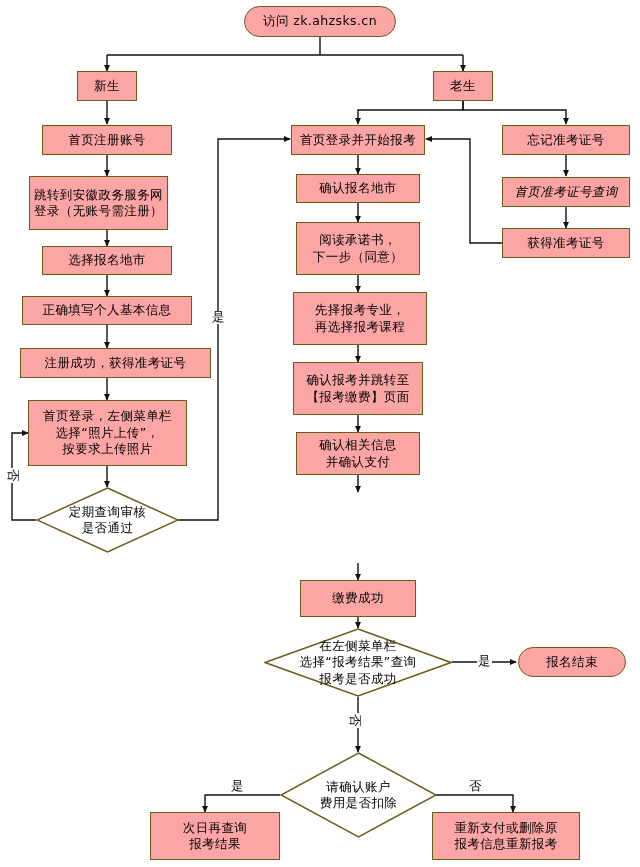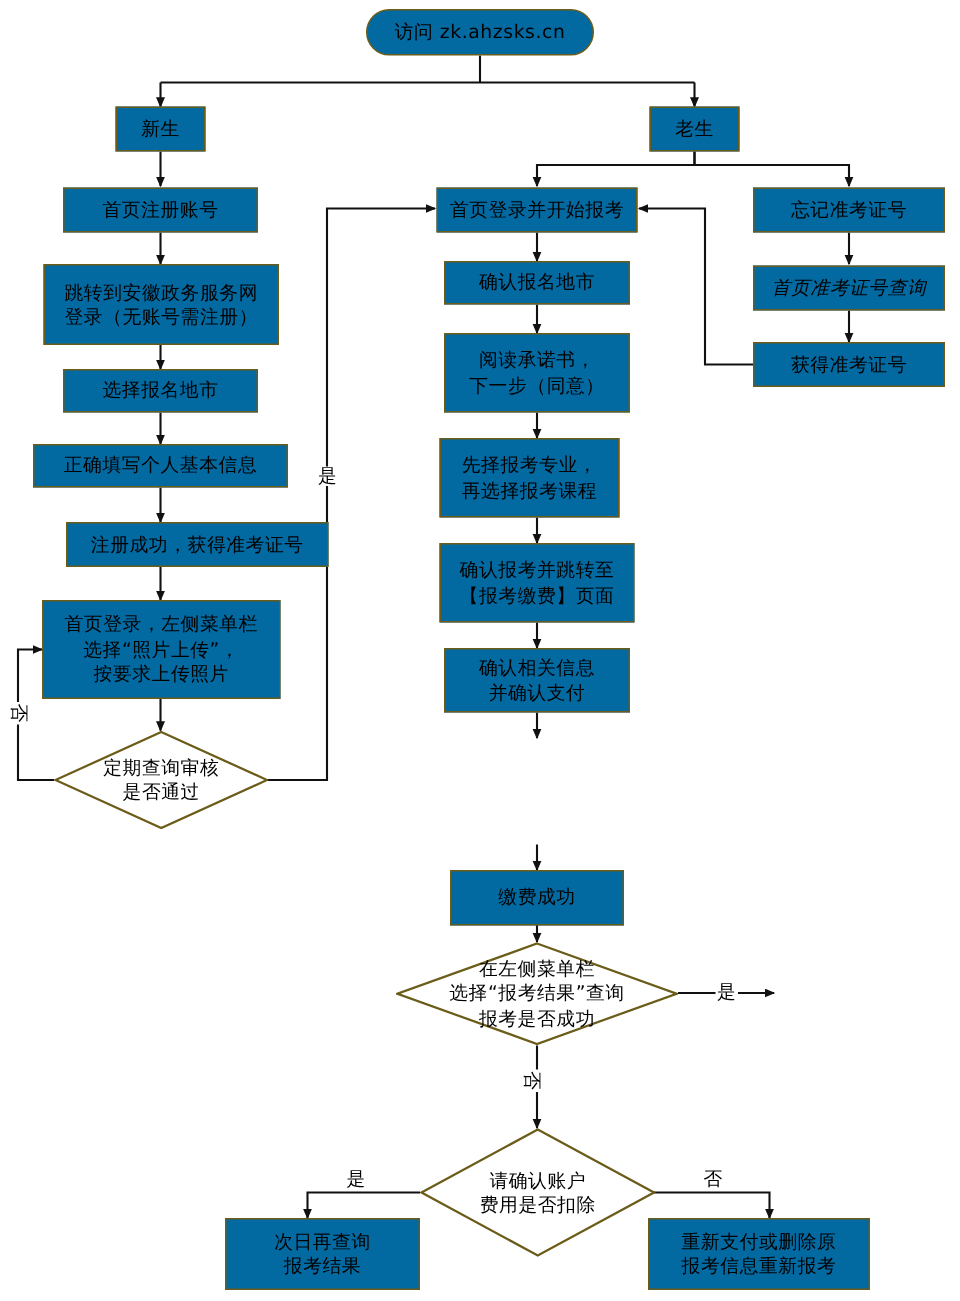--- a/index.html
+++ b/index.html
@@ -1,21 +1,21 @@
 <!DOCTYPE html>
 <html><head>
 <meta charset="utf-8">
 <style>
   html,body{margin:0;padding:0;background:#ffffff;}
   body{font-family:"DejaVu Sans","Liberation Sans",sans-serif;}
   #canvas{position:relative;width:640px;height:867px;background:#ffffff;overflow:hidden;}
   svg.edges{position:absolute;left:0;top:0;width:640px;height:867px;}
 
   .node{position:absolute;box-sizing:border-box;display:flex;align-items:center;
-        justify-content:center;text-align:center;background:#0369a1;
+        justify-content:center;text-align:center;background:#fca5a5;
         border:1.5px solid #6b5d19;color:#000;font-size:12.5px;line-height:1.32;
         letter-spacing:.4px;}
   .node.term{border-radius:999px;}
   .node .t{display:block;white-space:pre-line;padding:0 4px;}
 
   .diamond{position:absolute;}
   .diamond svg{position:absolute;left:0;top:0;}
   .diamond .dlabel{position:absolute;left:0;top:0;width:100%;height:100%;
         display:flex;align-items:center;justify-content:center;text-align:center;
         font-size:12.5px;line-height:1.32;color:#000;letter-spacing:.4px;
@@ -91,34 +91,34 @@
   </div>
 
   <div class="node" style="left:433px;top:71px;width:60px;height:30px;">
     <span class="t">老生</span>
   </div>
 
   <div class="node" style="left:42px;top:125px;width:130px;height:30px;">
     <span class="t">首页注册账号</span>
   </div>
 
-  <div class="node" style="left:29px;top:176px;width:157px;height:54px;">
+  <div class="node" style="left:29px;top:176px;width:139px;height:54px;">
     <span class="t">跳转到安徽政务服务网
 登录（无账号需注册）</span>
   </div>
 
   <div class="node" style="left:42px;top:246px;width:130px;height:29px;">
     <span class="t">选择报名地市</span>
   </div>
 
   <div class="node" style="left:22px;top:296px;width:170px;height:29px;">
     <span class="t">正确填写个人基本信息</span>
   </div>
 
-  <div class="node" style="left:20px;top:348px;width:175px;height:30px;margin-left:24px;">
+  <div class="node" style="left:20px;top:348px;width:191px;height:30px;">
     <span class="t">注册成功，获得准考证号</span>
   </div>
 
   <div class="node" style="left:28px;top:400px;width:159px;height:66px;">
     <span class="t">首页登录，左侧菜单栏
 选择“照片上传”，
 按要求上传照片</span>
   </div>
 
   <div class="diamond" style="left:36px;top:487px;width:143px;height:66px;">
@@ -135,21 +135,21 @@
 
   <div class="node" style="left:296px;top:174px;width:124px;height:29px;">
     <span class="t">确认报名地市</span>
   </div>
 
   <div class="node" style="left:296px;top:222px;width:124px;height:53px;">
     <span class="t">阅读承诺书，
 下一步（同意）</span>
   </div>
 
-  <div class="node" style="left:293px;top:292px;width:120px;height:53px;">
+  <div class="node" style="left:293px;top:292px;width:134px;height:53px;">
     <span class="t">先择报考专业，
 再选择报考课程</span>
   </div>
 
   <div class="node" style="left:293px;top:362px;width:130px;height:53px;">
     <span class="t">确认报考并跳转至
 【报考缴费】页面</span>
   </div>
 
   <div class="node" style="left:296px;top:432px;width:124px;height:43px;font-family:Liberation Serif, serif;">
@@ -164,20 +164,23 @@
 
   <div class="diamond" style="left:264px;top:628px;width:188px;height:69px;">
     <svg width="188" height="69" viewBox="0 0 188 69" xmlns="http://www.w3.org/2000/svg">
       <polygon points="94,1 187,34.5 94,68 1,34.5" fill="#ffffff" stroke="#6b5d19" stroke-width="1.5"></polygon>
     </svg>
     <div class="dlabel">在左侧菜单栏
 选择“报考结果”查询
 报考是否成功</div>
   </div>
 
+  <div class="node term" style="left:518px;top:647px;width:108px;height:30px;">
+    <span class="t">报名结束</span>
+  </div>
 
   <div class="diamond" style="left:280px;top:752px;width:157px;height:86px;">
     <svg width="157" height="86" viewBox="0 0 157 86" xmlns="http://www.w3.org/2000/svg">
       <polygon points="78.5,1 156,43 78.5,85 1,43" fill="#ffffff" stroke="#6b5d19" stroke-width="1.5"></polygon>
     </svg>
     <div class="dlabel">请确认账户
 费用是否扣除</div>
   </div>
 
   <div class="node" style="left:150px;top:812px;width:130px;height:48px;">

